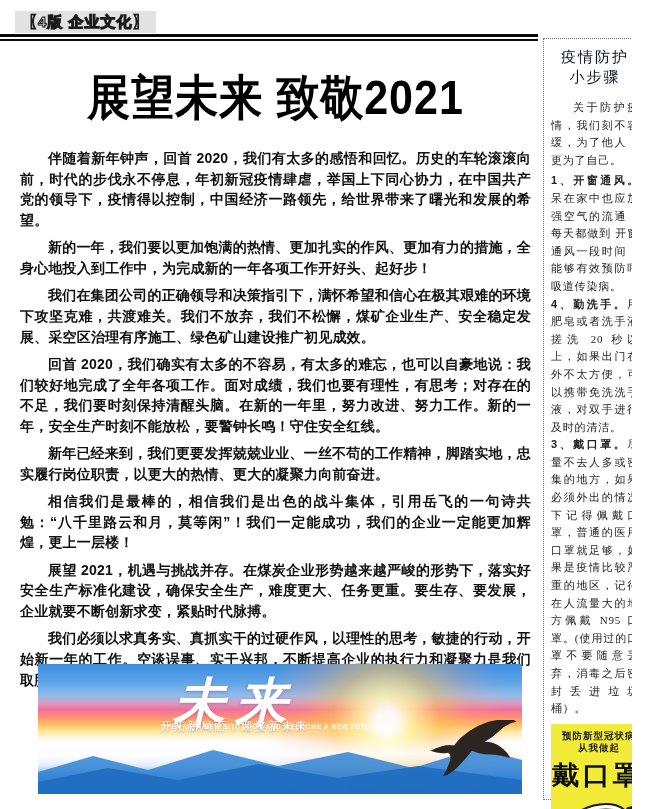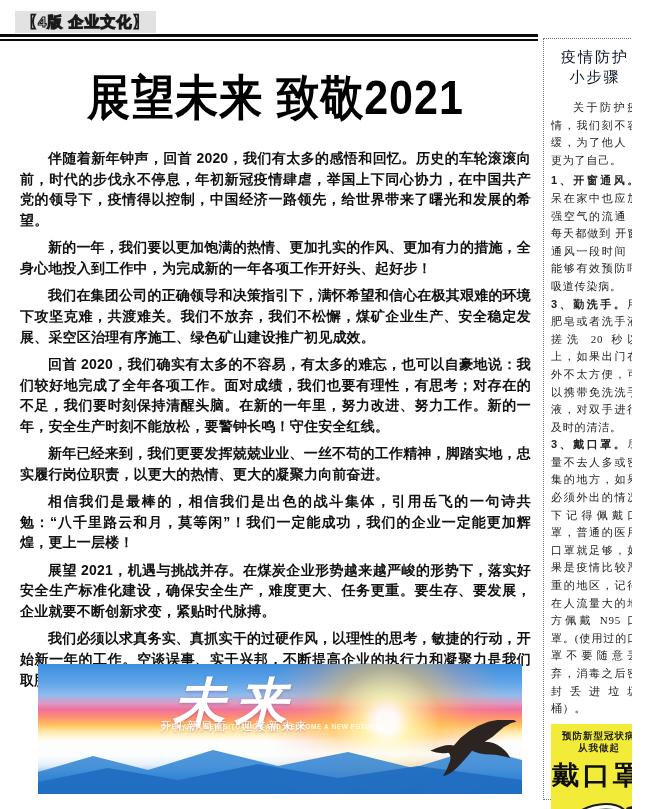--- a/index.html
+++ b/index.html
@@ -133,21 +133,21 @@
     <div class="banner-subtitle-en">OPEN UP A NEW SITUATION AND WELCOME A NEW FUTURE</div>
   </div>
 
   <div class="sidebar">
     <div class="sidebar-title">
       <div>疫情防护</div>
       <div>小步骤</div>
     </div>
     <p class="sidebar-text indent">关于防护疫情，我们刻不容缓，为了他人，更为了自己。</p>
     <p class="sidebar-text"><span class="lead">1、开窗通风。</span><span>呆在家中也应加强空气的流通，每天都做到 开窗通风一段时间，能够有效预防呼吸道传染病。</span></p>
-    <p class="sidebar-text"><span class="lead">3、勤洗手。</span><span>用肥皂或者洗手液搓洗 20 秒以上，如果出门在外不太方便，可以携带免洗洗手液，对双手进行及时的清洁。</span></p>
+    <p class="sidebar-text"><span class="lead">4、勤洗手。</span><span>用肥皂或者洗手液搓洗 20 秒以上，如果出门在外不太方便，可以携带免洗洗手液，对双手进行及时的清洁。</span></p>
     <p class="sidebar-text"><span class="lead">3、戴口罩。</span><span>尽量不去人多或密集的地方，如果必须外出的情况下记得佩戴口罩，普通的医用口罩就足够，如果是疫情比较严重的地区，记得在人流量大的地方佩戴 N95 口罩。(使用过的口罩不要随意丢弃，消毒之后密封丢进垃圾桶）。</span></p>
 
     <div class="poster">
       <div class="poster-line1">预防新型冠状病毒</div>
       <div class="poster-line2">从我做起</div>
       <div class="poster-headline">戴口罩</div>
       <svg class="poster-mask-art" viewBox="0 0 100 64">
 
         <path d="M16,24 C2,18 0,40 15,44" fill="none" stroke="#1a1a1a" stroke-width="3.2"></path>
         <path d="M84,18 C98,10 100,30 88,36" fill="none" stroke="#1a1a1a" stroke-width="3.2"></path>

